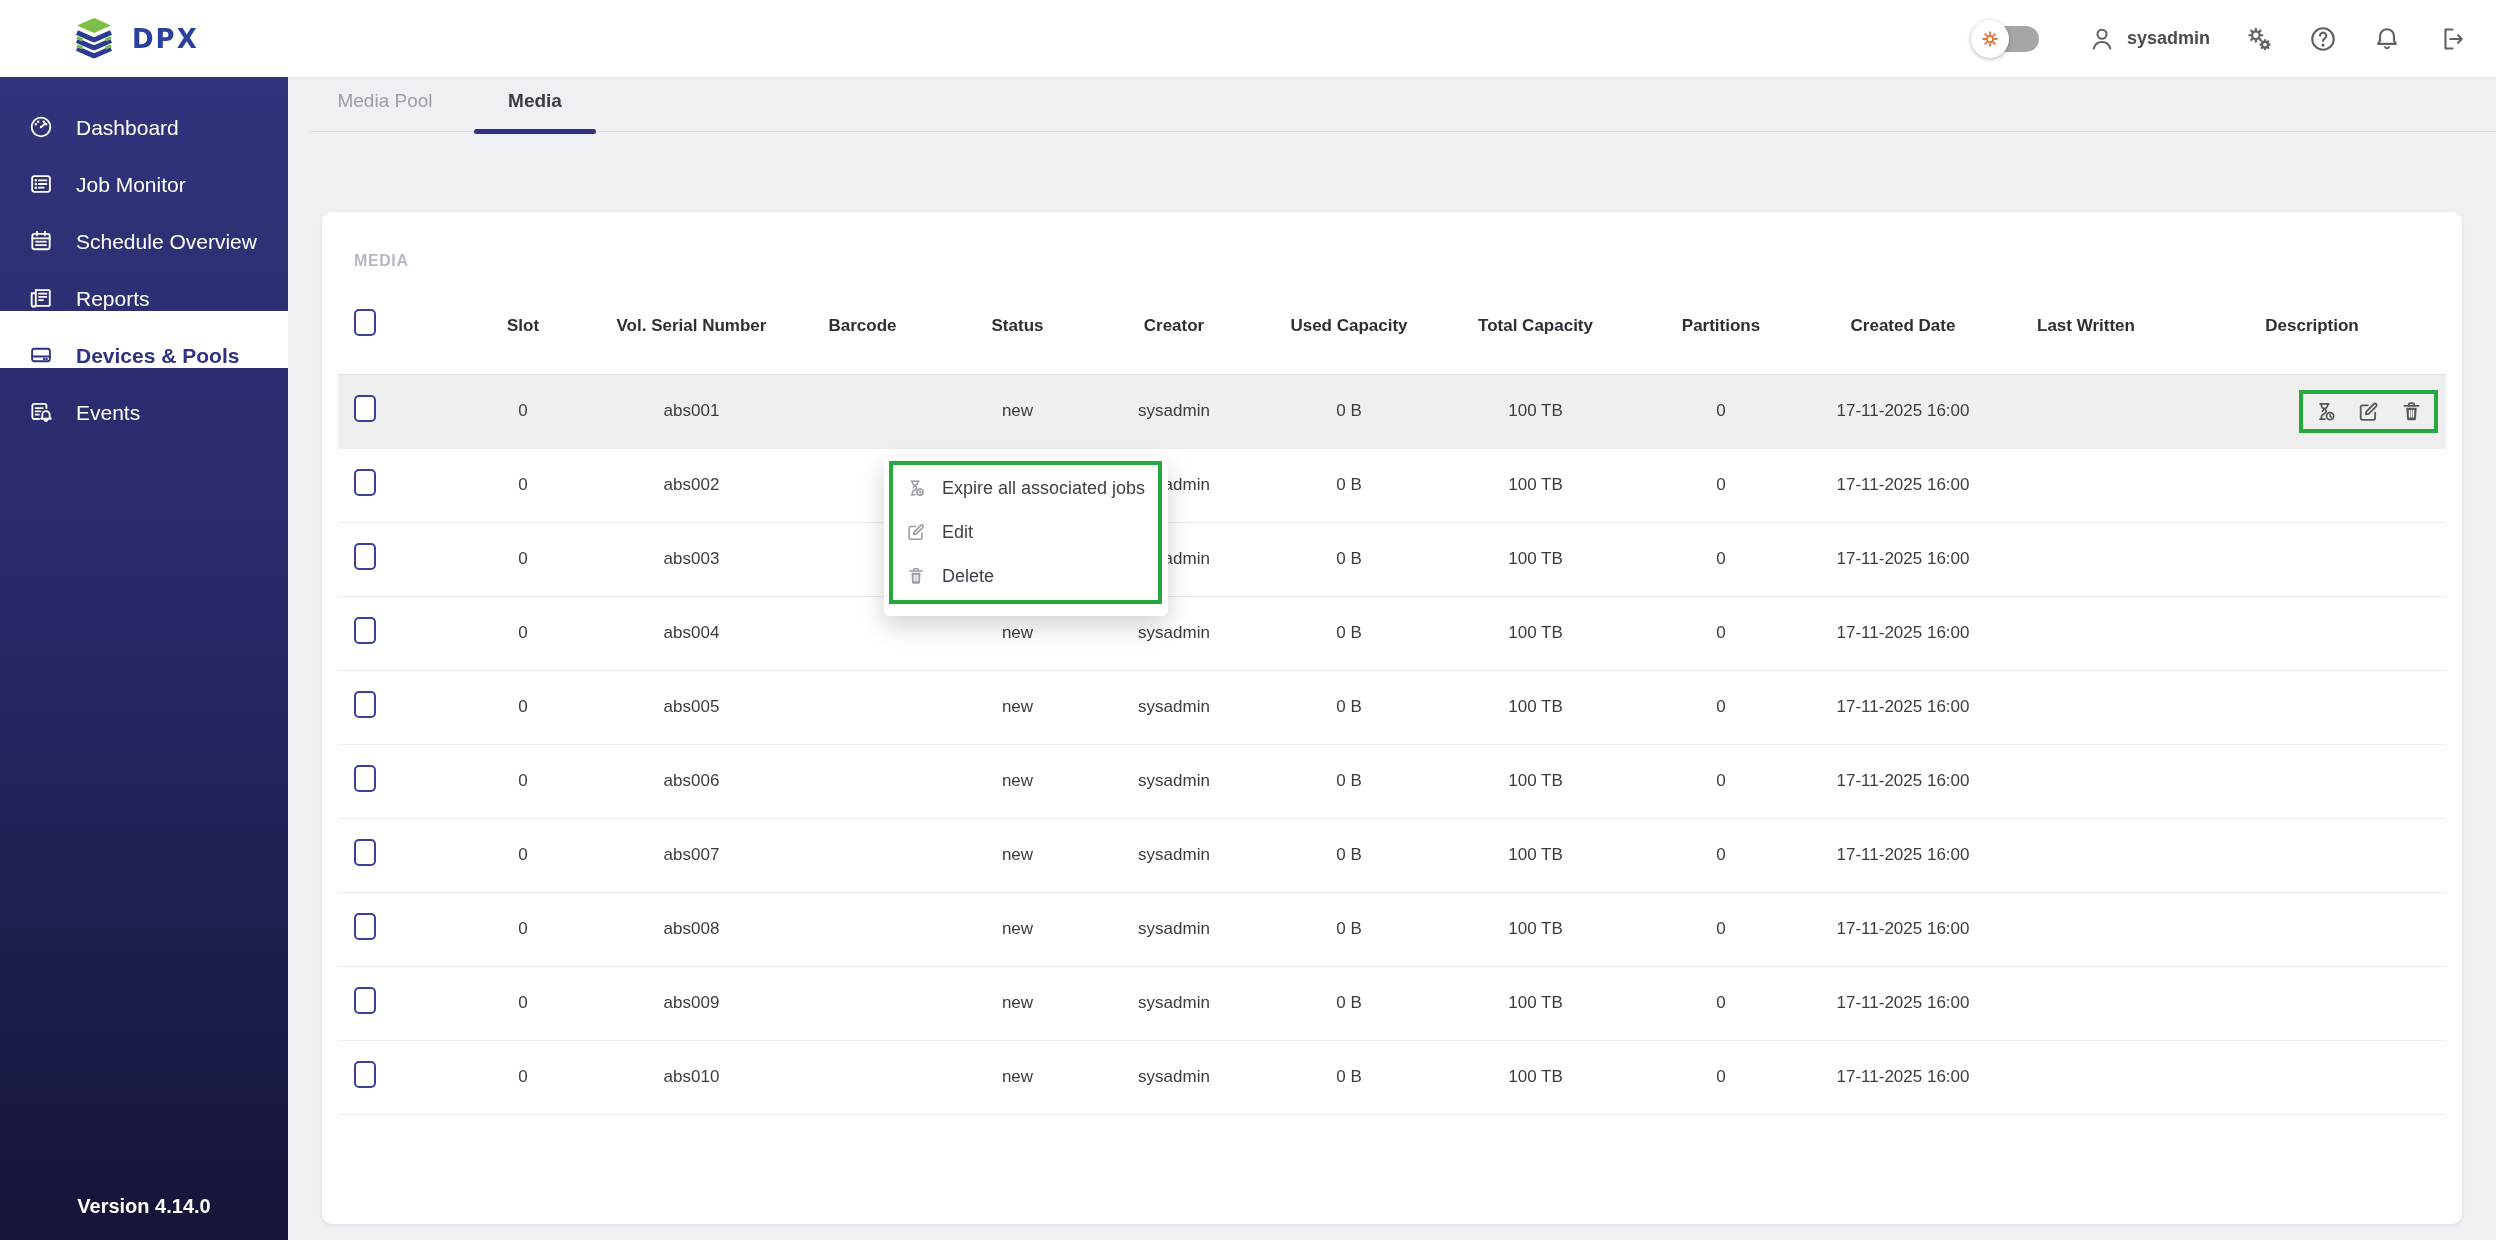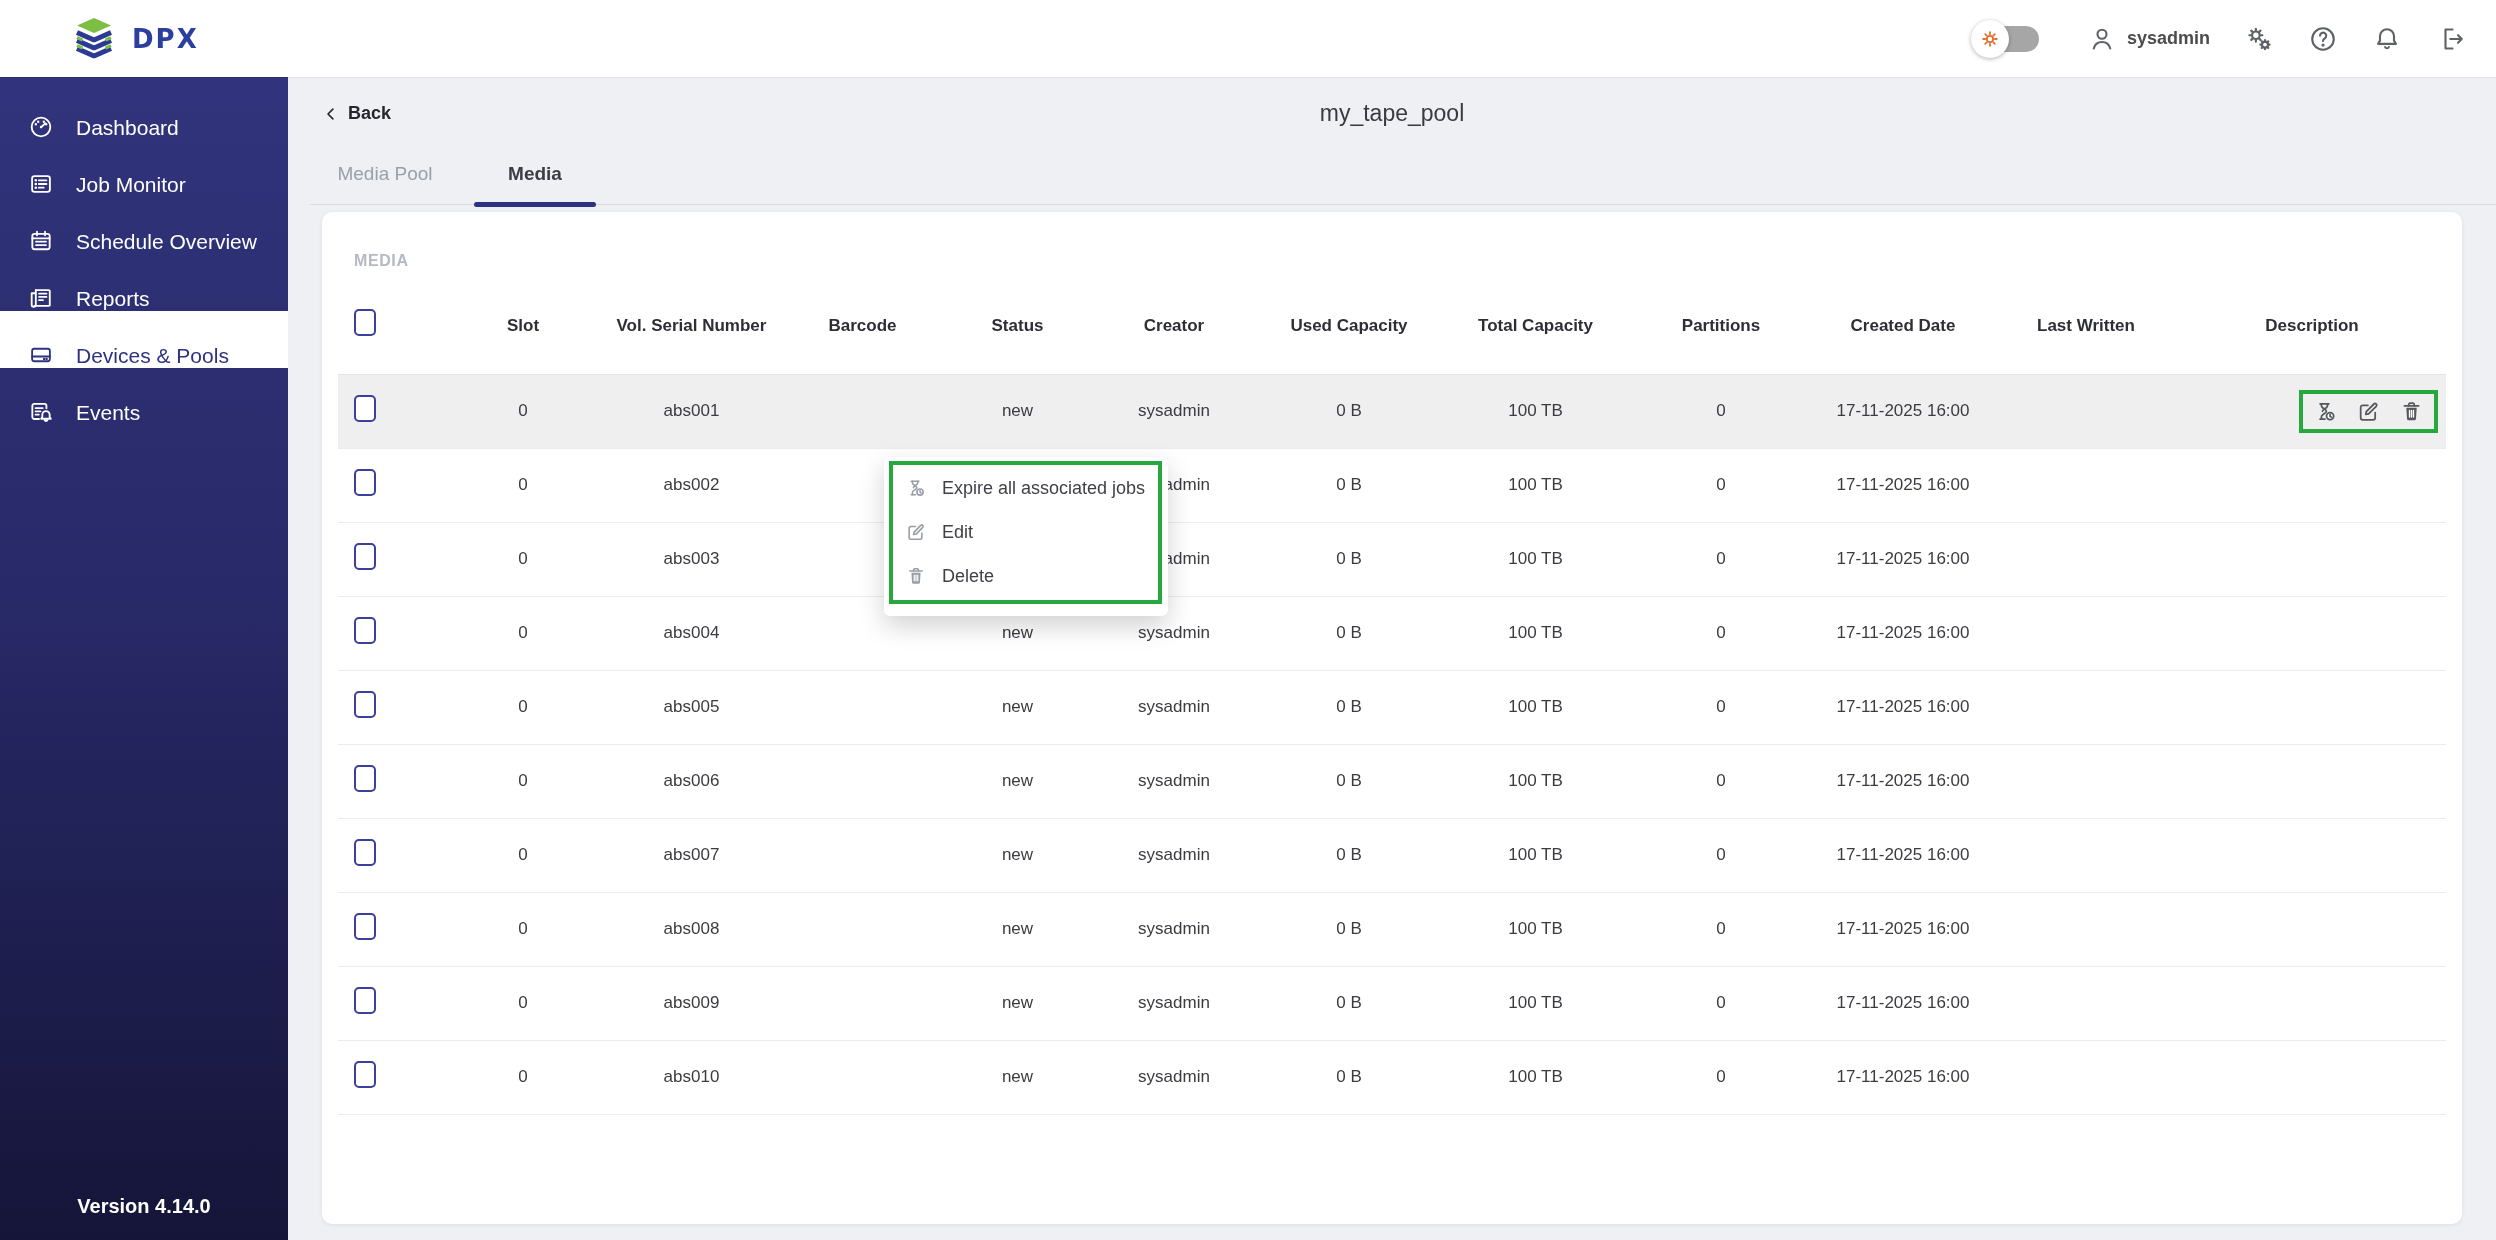--- a/index.html
+++ b/index.html
@@ -37,21 +37,21 @@
     background:linear-gradient(180deg,#31347c 0%, #292a6a 42%, #151539 100%);
     z-index:20;
   }
   .nav { padding-top:6px; }
   .nav-item {
     height:57px; display:flex; align-items:flex-end; gap:22px; padding-left:28px;
     color:#ffffff; font-size:21px; cursor:pointer; white-space:nowrap;
   }
   .nav-item .nav-ic { width:26px; height:26px; flex:0 0 26px; }
   .nav-item .nav-ic svg { width:26px; height:26px; }
-  .nav-item.active { background:#ffffff; color:#2d3282; font-weight:400; }
+  .nav-item.active { background:#ffffff; color:#2d3282; font-weight:700; }
   .version { position:absolute; bottom:22px; left:0; width:100%; text-align:center; color:#ffffff; font-size:20px; font-weight:700; }
 
   
   .content { position:absolute; left:288px; top:77px; right:0; bottom:0; }
   .page-head { position:relative; height:73px; }
   .back { position:absolute; left:34px; top:26px; display:flex; align-items:center; gap:8px; font-size:18px; font-weight:700; color:#26262e; cursor:pointer; }
   .back svg { width:18px; height:18px; }
   .page-title { text-align:center; padding-top:23px; font-size:23px; color:#3a3a42; }
 
   .tabs { position:relative; margin-left:22px; height:55px; display:flex; align-items:stretch; border-bottom:1px solid #d9dbe0; }
@@ -219,29 +219,20 @@
             <path d="M16.6 11.2a3.4 3.4 0 0 0-3.4 3.4v2.1l-1.1 1.5h9l-1.1-1.5v-2.1a3.4 3.4 0 0 0-3.4-3.4zM15.3 19.3a1.35 1.35 0 0 0 2.6 0"></path>
           </svg>
         </span>
         <span>Events</span>
       </div>
     </nav>
   <div class="version">Version 4.14.0</div>
 </aside>
 
 <main class="content">
-  <div class="page-head">
-    <div class="back">
-      <svg viewBox="0 0 24 24" fill="none" stroke="#26262e" stroke-width="2.2" stroke-linecap="round" stroke-linejoin="round">
-          <path d="M14.5 5.5 8 12l6.5 6.5"></path>
-        </svg>
-      <span>Back</span>
-    </div>
-    <div class="page-title">my_tape_pool</div>
-  </div>
 
   <div class="tabs">
       <div class="tab">Media Pool</div>
       <div class="tab active">Media</div>
     </div>
 
   <section class="card">
     <div class="section-label">MEDIA</div>
     <div class="media-table">
         <div class="trow thead">

